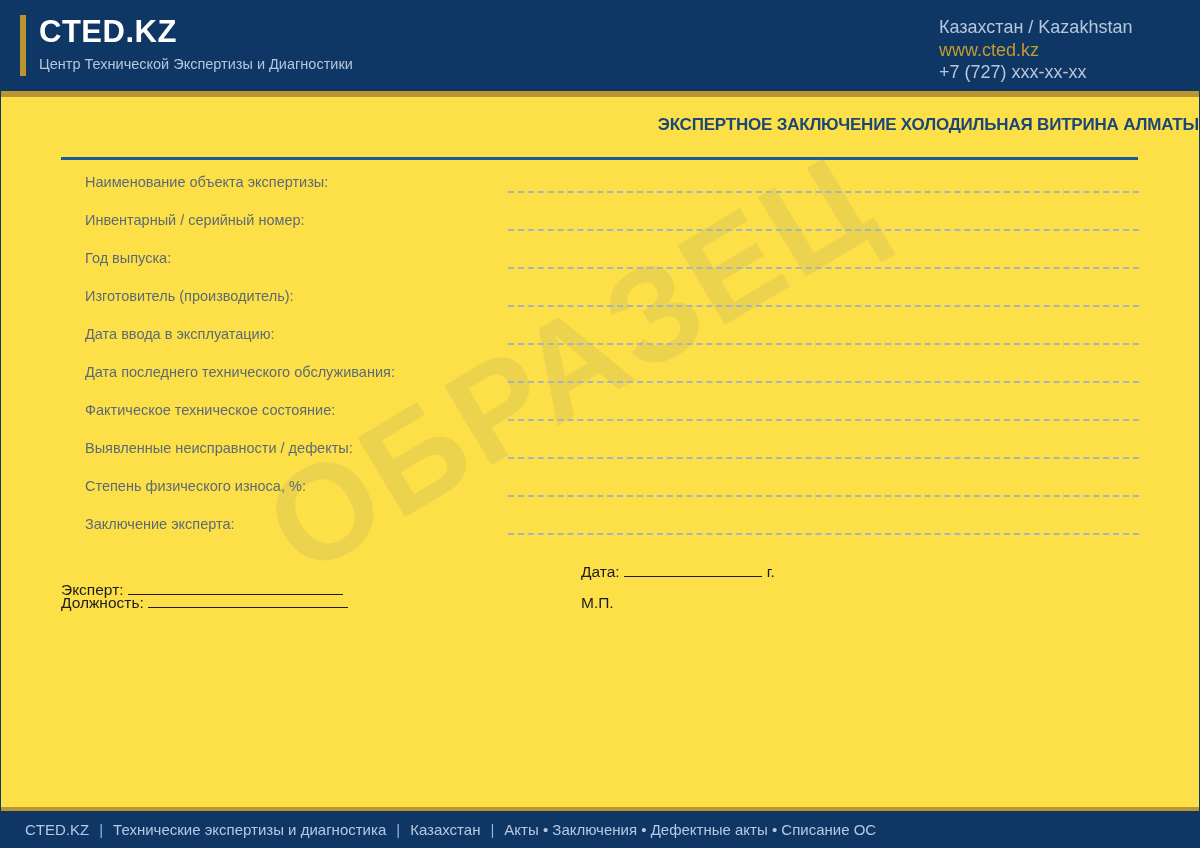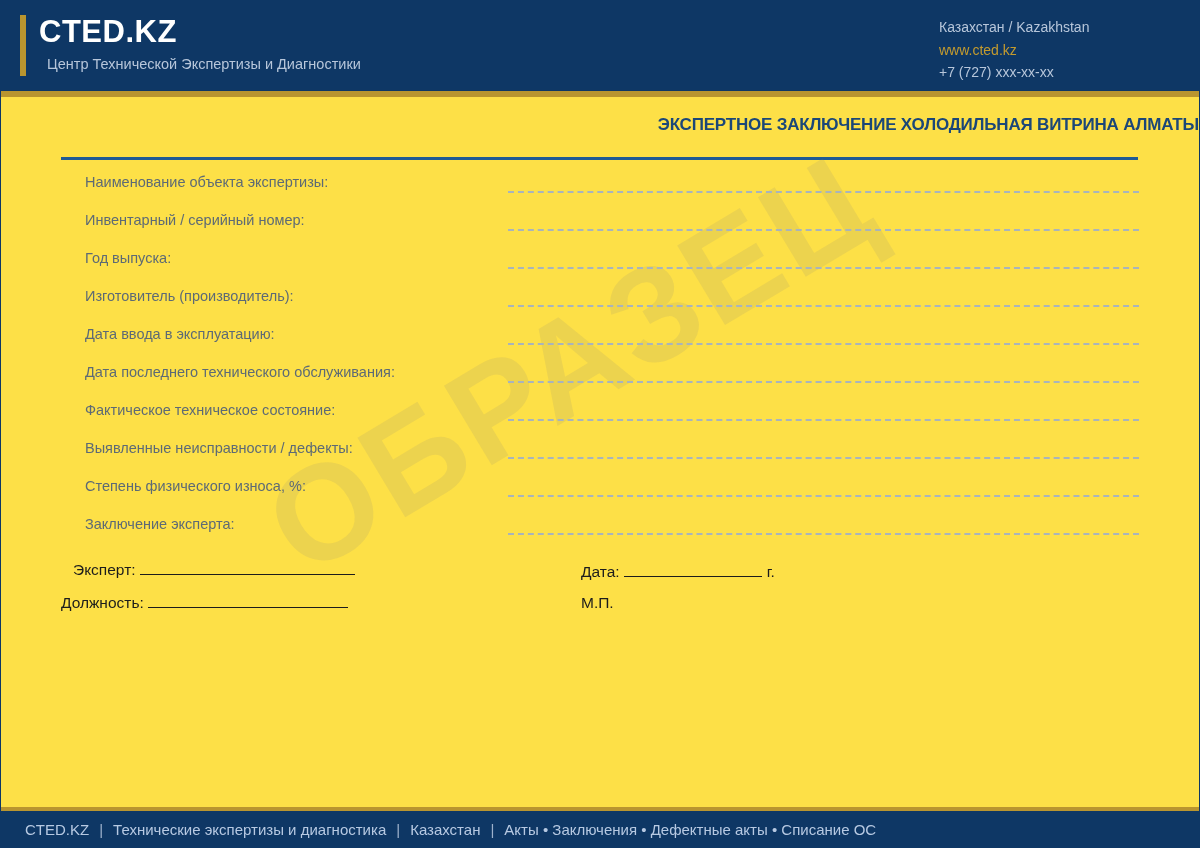--- a/index.html
+++ b/index.html
@@ -21,25 +21,25 @@
   .header {
     position: absolute; top: 0; left: 0; right: 0; height: 90px;
     background: #0e3765;
   }
   .logo-block { position: absolute; left: 19px; top: 14px; display: flex; align-items: stretch; }
   .gold-bar { width: 6px; height: 61px; background: #b9952f; margin-right: 13px; }
   .brand {
     font-size: 31px; font-weight: 700; color: #ffffff;
     letter-spacing: 0.5px; line-height: 34px;
   }
-  .subtitle { font-size: 14.5px; color: #b7c6da; margin-top: 7px; margin-left: 8px; }
+  .subtitle { font-size: 14.5px; color: #b7c6da; margin-top: 7px; }
 
   .header-contact {
     position: absolute; left: 938px; top: 15px;
-    font-size: 14px; color: #b7c6da; line-height: 22.5px;
+    font-size: 18px; color: #b7c6da; line-height: 22.5px;
   }
   .website { color: #c49b2e; }
 
   .gold-band { position: absolute; top: 90px; left: 0; right: 0; height: 6px; background: #b9952f; }
 
   
   .doc-title {
     position: absolute; top: 114px; left: 10px; right: 0;
     text-align: right;
     font-size: 17px; font-weight: 700; color: #1b4778;
@@ -65,21 +65,21 @@
     text-align: center;
     font-size: 135px; font-weight: 700; letter-spacing: 4px;
     color: rgba(125, 125, 132, 0.13);
     transform: rotate(-31deg);
     z-index: 1; pointer-events: none;
     white-space: nowrap;
   }
 
   
   .signature { position: absolute; top: 560px; left: 0; right: 0; height: 60px; font-size: 15.5px; color: #1c1c1c; z-index: 2; }
-  .sig-expert   { position: absolute; left: 60px;  top: 0; margin-left: 12px; }
+  .sig-expert   { position: absolute; left: 60px;  top: 20px; }
   .sig-date     { position: absolute; left: 580px; top: 2px; }
   .sig-position { position: absolute; left: 60px;  top: 33px; }
   .sig-stamp    { position: absolute; left: 580px; top: 33px; }
   .sig-line { display: inline-block; height: 13px; border-bottom: 1.5px solid #1c1c1c; margin-left: 4px; }
   .line-expert   { width: 215px; }
   .line-position { width: 200px; }
   .line-date     { width: 138px; margin-right: 5px; }
 
   
   .footer-gold { position: absolute; top: 806px; left: 0; right: 0; height: 4px; background: #b9952f; }

